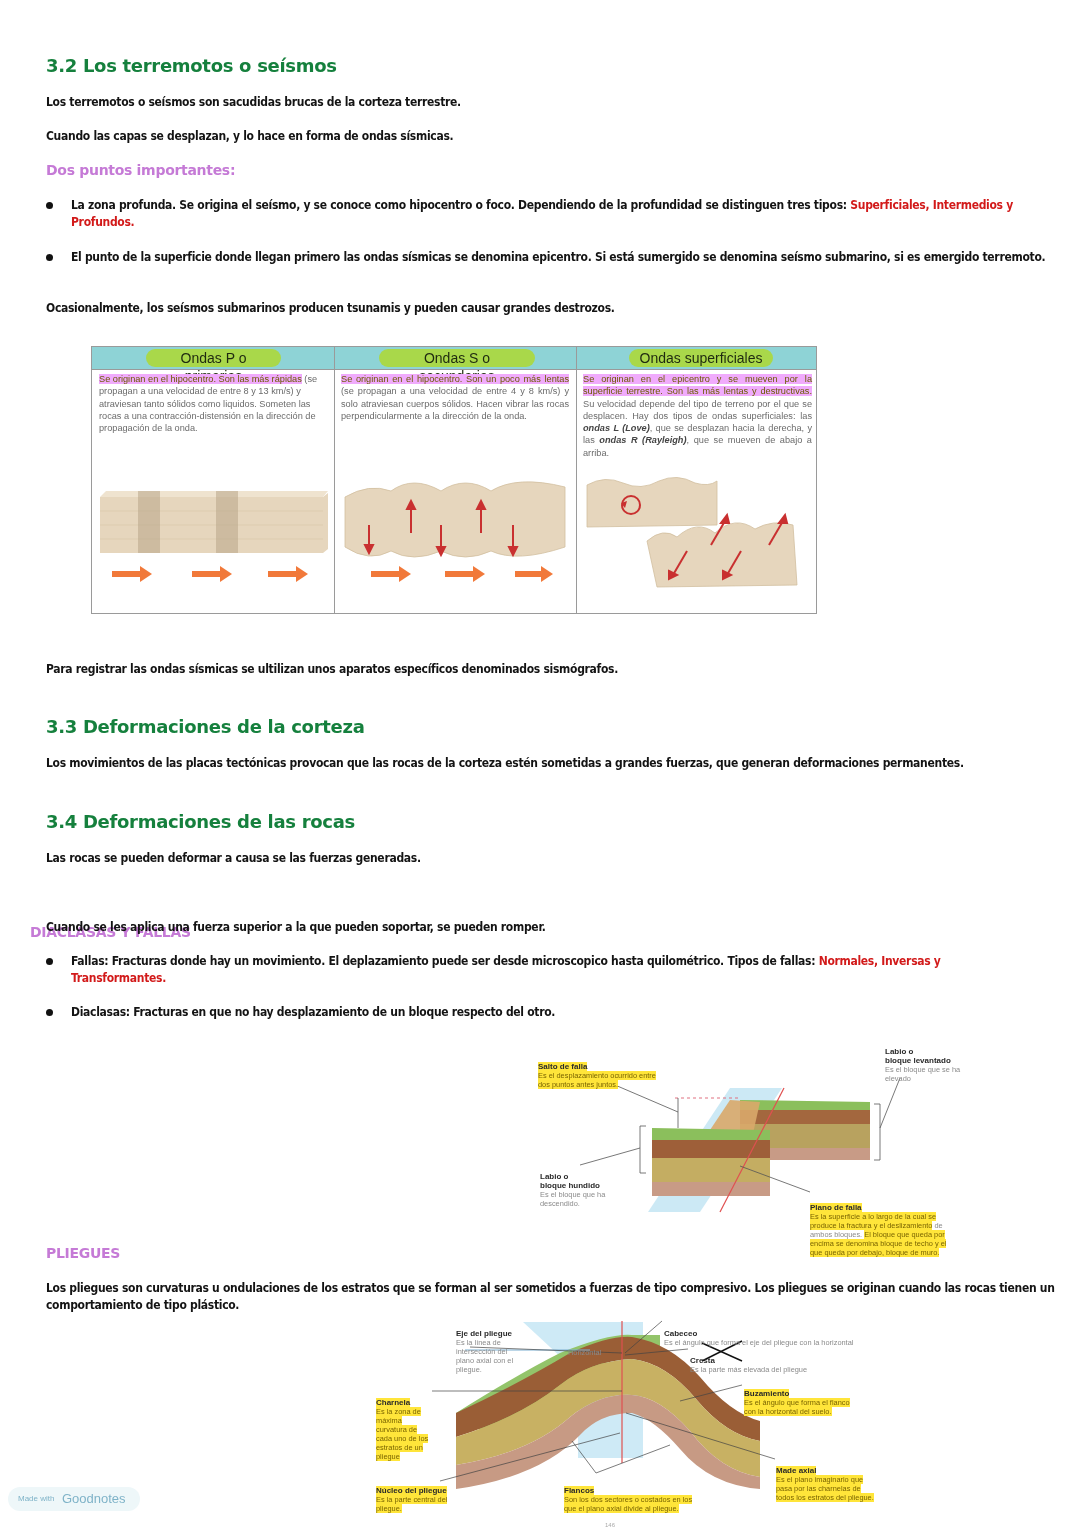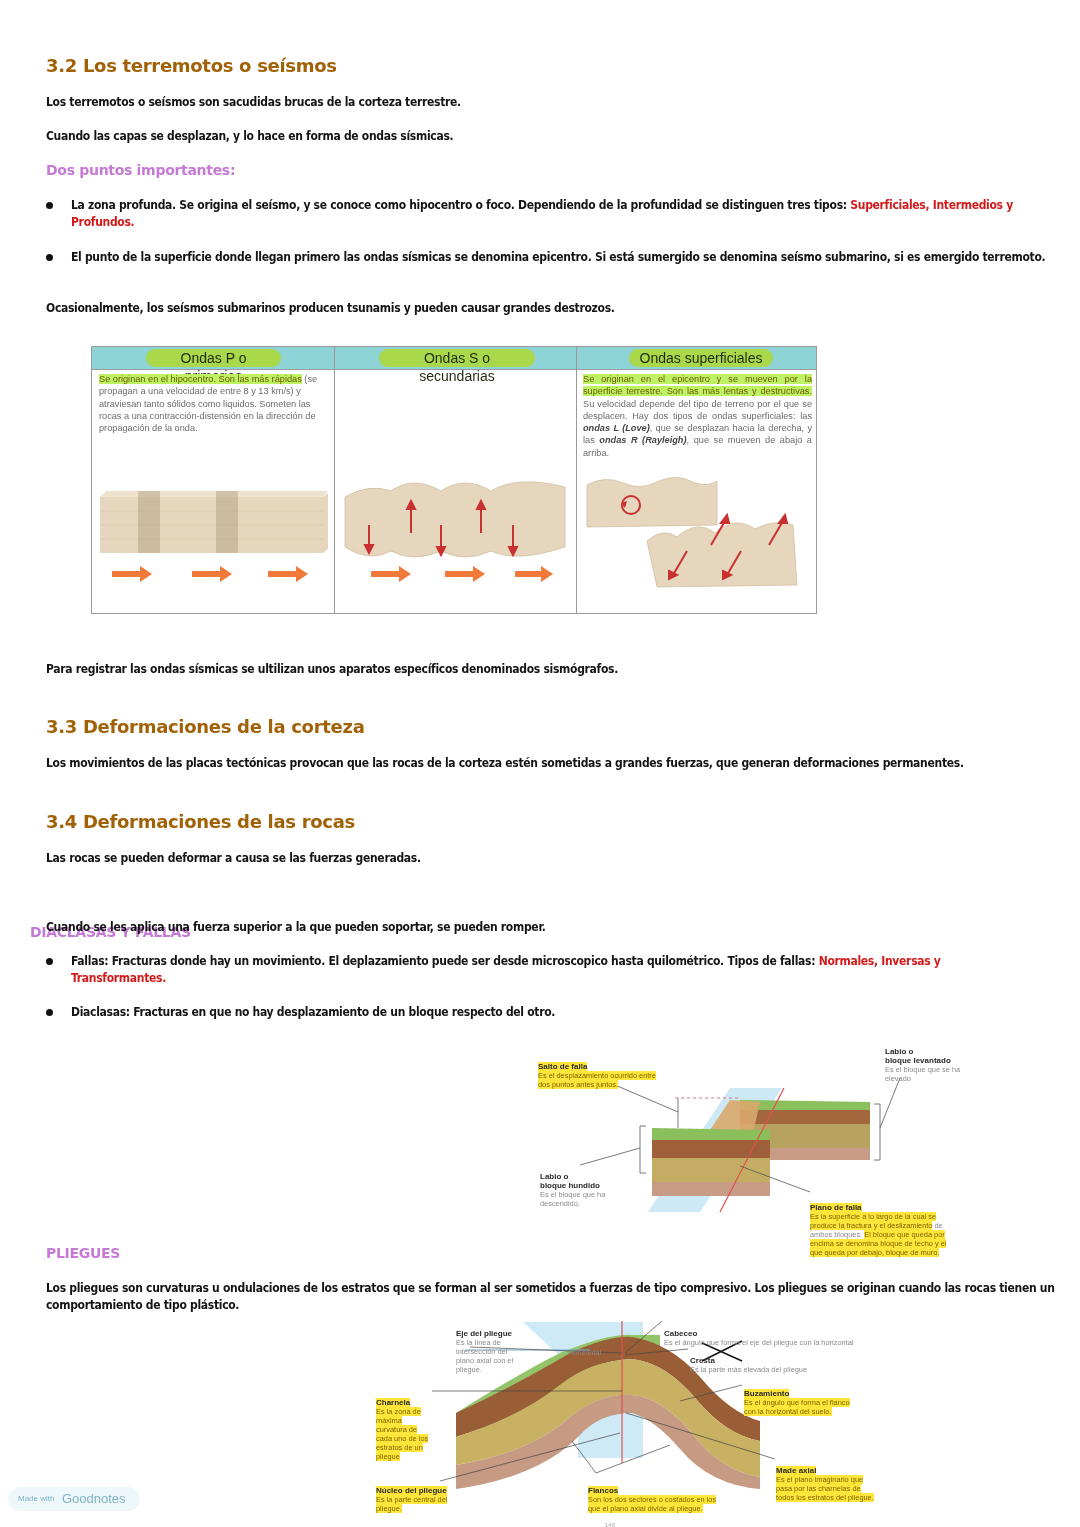--- a/index.html
+++ b/index.html
@@ -1,30 +1,30 @@
 <!DOCTYPE html>
 <html><head>
 <meta charset="utf-8">
 <style>
   html, body { margin: 0; padding: 0; background: #ffffff; }
   body { width: 1080px; height: 1527px; position: relative; overflow: hidden;
          font-family: "DejaVu Sans", sans-serif; color: #111; }
   .abs { position: absolute; }
   .hw { font-family: "DejaVu Sans Condensed", "DejaVu Sans", sans-serif; font-weight: bold; font-size: 12px; letter-spacing: -0.3px; color: #141414; line-height: 17px; }
-  .h2 { font-family: "DejaVu Sans", sans-serif; font-weight: bold; font-size: 18px; color: #a16207; letter-spacing: -0.3px; }
+  .h2 { font-family: "DejaVu Sans", sans-serif; font-weight: bold; font-size: 18px; color: #15803d; letter-spacing: -0.3px; }
   .sub { font-family: "DejaVu Sans", sans-serif; font-weight: bold; font-size: 14px; color: #c57ad6; letter-spacing: -0.3px; text-align: center; }
   .red { color: #d21a1a; }
   .bullet { position: absolute; left: 46px; width: 7px; height: 7px; border-radius: 50%; background: #111; }
   
   .wt { position: absolute; left: 91px; top: 346px; width: 726px; height: 268px; border: 1px solid #9a9a9a; box-sizing: border-box; }
   .wt .head { position: absolute; top: 0; left: 0; right: 0; height: 22px; background: #8ed3d6; border-bottom: 1px solid #9a9a9a; }
   .wt .col { position: absolute; top: 0; bottom: 0; border-right: 1px solid #9a9a9a; box-sizing: border-box; }
   .wt .pill { position: absolute; top: 2px; height: 18px; line-height: 18px; background: #a9d84a; border-radius: 9px; font-family: "Liberation Sans", sans-serif; font-weight: normal; font-size: 14px; color: #1f2a10; text-align: center; padding: 0 6px; }
   .wt .txt { position: absolute; top: 26px; font-family: "Liberation Sans", sans-serif; font-size: 9.2px; line-height: 12.3px; color: #6b6b6b; }
-  .hl { background: #bef264; color: #6a5a00; }
+  .hl { background: #f0abfc; color: #6a5a00; }
   .bookfig { font-family: "Liberation Sans", sans-serif; font-size: 7.4px; line-height: 9px; color: #8a8a8a; margin-top: 12px; }
   .bookfig b { color: #2a2a2a; font-size: 8px; }
   .hlb { background: #ffe53a; color: #7a6400; }
   .goodnotes { position: absolute; left: 8px; top: 1487px; height: 24px; width: 132px; border-radius: 12px; background: #eef7f9; font-family: "Liberation Sans", sans-serif; color: #7fb3c8; }
 </style>
 </head>
 <body>
 
 <div class="abs h2" style="left:46px;top:55px;">3.2 Los terremotos o seísmos</div>
 <div class="abs hw" style="left:46px;top:94px;">Los terremotos o seísmos son sacudidas brucas de la corteza terrestre.</div>
@@ -57,20 +57,21 @@
       <rect x="118" y="4" width="22" height="62" fill="#b8a588" opacity="0.55"></rect>
       <g fill="#f06a25">
         <polygon points="14,84 42,84 42,79 54,87 42,95 42,90 14,90" opacity="0.9"></polygon>
         <polygon points="94,84 122,84 122,79 134,87 122,95 122,90 94,90" opacity="0.9"></polygon>
         <polygon points="170,84 198,84 198,79 210,87 198,95 198,90 170,90" opacity="0.9"></polygon>
       </g>
     </svg>
   </div>
   <div class="col" style="left:243px;width:242px;">
     <div class="pill" style="left:44px;width:144px;">Ondas S o secundarias</div>
+    <div class="txt" style="left:6px;width:228px;text-align:justify;"><span class="hl">Se originan en el hipocentro. Son un poco más lentas</span><span> (se propagan a una velocidad de entre 4 y 8 km/s) y solo atraviesan cuerpos sólidos. Hacen vibrar las rocas perpendicularmente a la dirección de la onda.</span></div>
     <svg class="abs" style="left:6px;top:130px;" width="232" height="110">
       <path d="M4,20 Q28,6 50,14 Q72,-2 100,14 Q124,-2 150,14 Q176,-2 224,10 L224,70 Q176,86 150,74 Q124,86 100,74 Q72,86 50,74 Q28,86 4,70 Z" fill="#e6d6bd" stroke="#d2bf9f" stroke-width="0.8"></path>
       <g stroke="#c93030" stroke-width="2" fill="#c93030">
         <line x1="28" y1="48" x2="28" y2="70"></line>
           <polygon points="24,68 32,68 28,76"></polygon>
         <line x1="70" y1="56" x2="70" y2="30"></line>
           <polygon points="66,32 74,32 70,24"></polygon>
         <line x1="100" y1="48" x2="100" y2="72"></line>
           <polygon points="96,70 104,70 100,78"></polygon>
         <line x1="140" y1="56" x2="140" y2="30"></line>
@@ -222,21 +223,21 @@
     <span class="hlb">Es el ángulo que forma el flanco con la horizontal del suelo.</span>
   </div>
   <div class="abs bookfig" style="left:406px;top:141px;width:100px;">
     <b class="hlb">Made axial</b><br>
     <span class="hlb">Es el plano imaginario que pasa por las charnelas de todos los estratos del pliegue.</span>
   </div>
   <div class="abs bookfig" style="left:6px;top:161px;width:80px;">
     <b class="hlb">Núcleo del pliegue</b><br>
     <span class="hlb">Es la parte central del pliegue.</span>
   </div>
-  <div class="abs bookfig" style="left:218px;top:161px;width:130px;">
+  <div class="abs bookfig" style="left:194px;top:161px;width:130px;">
     <b class="hlb">Flancos</b><br>
     <span class="hlb">Son los dos sectores o costados en los que el plano axial divide al pliegue.</span>
   </div>
   <div class="abs bookfig" style="left:235px;top:196px;font-size:6px;color:#aaa;">146</div>
 </div>
 
 <div class="goodnotes">
   <span class="abs" style="left:10px;top:7px;font-size:8px;">Made with</span>
   <span class="abs" style="left:54px;top:4px;font-size:13px;">Goodnotes</span>
 </div>

